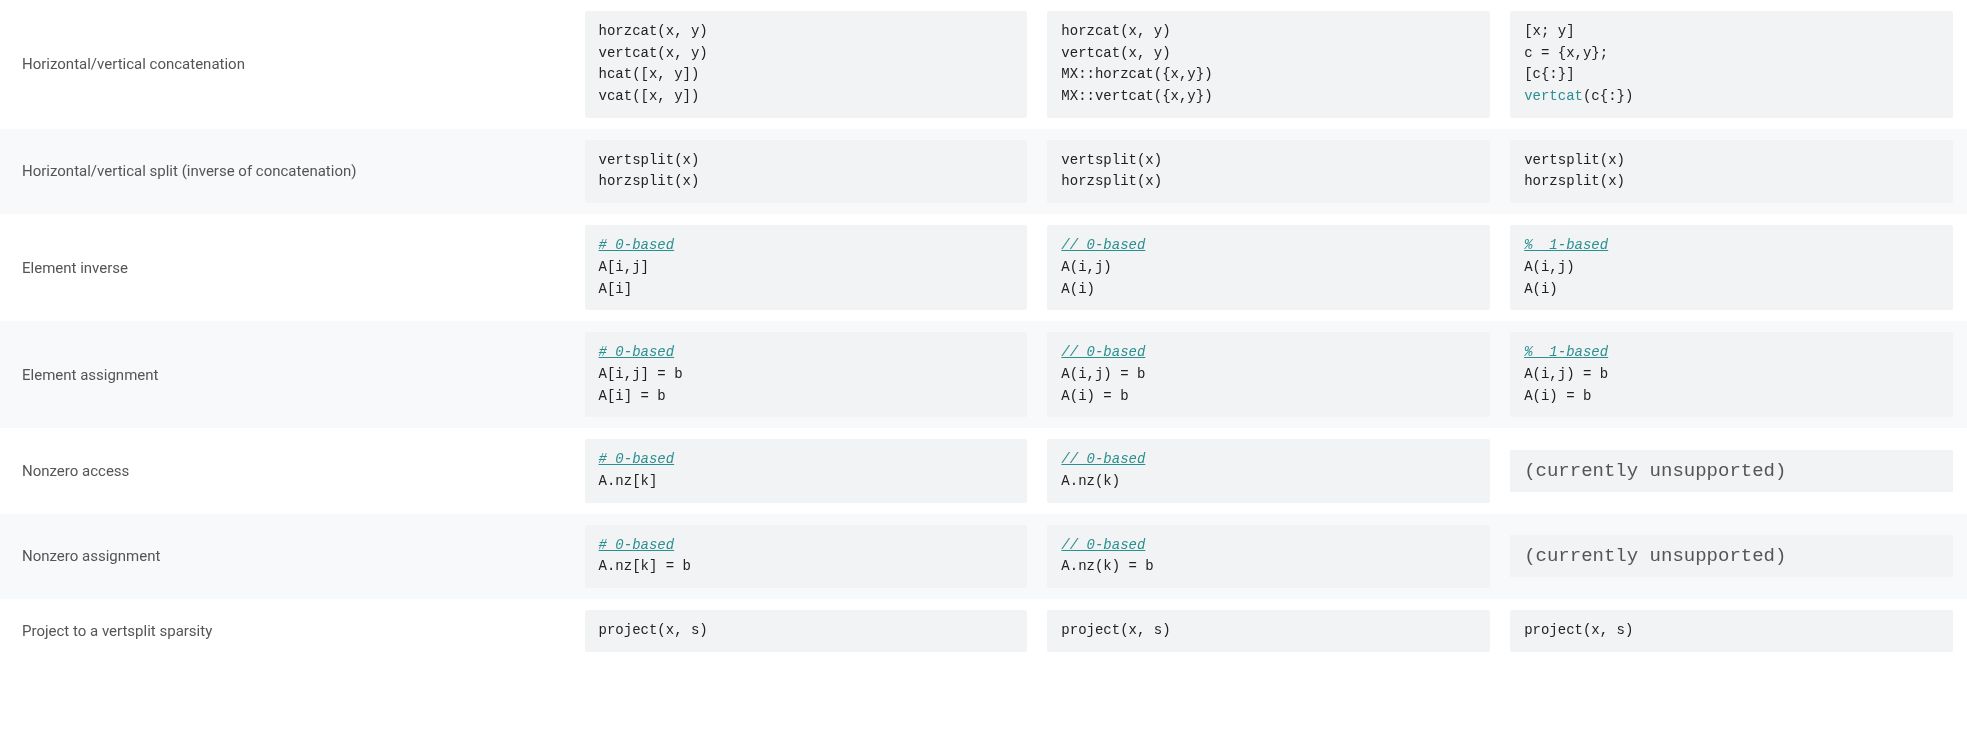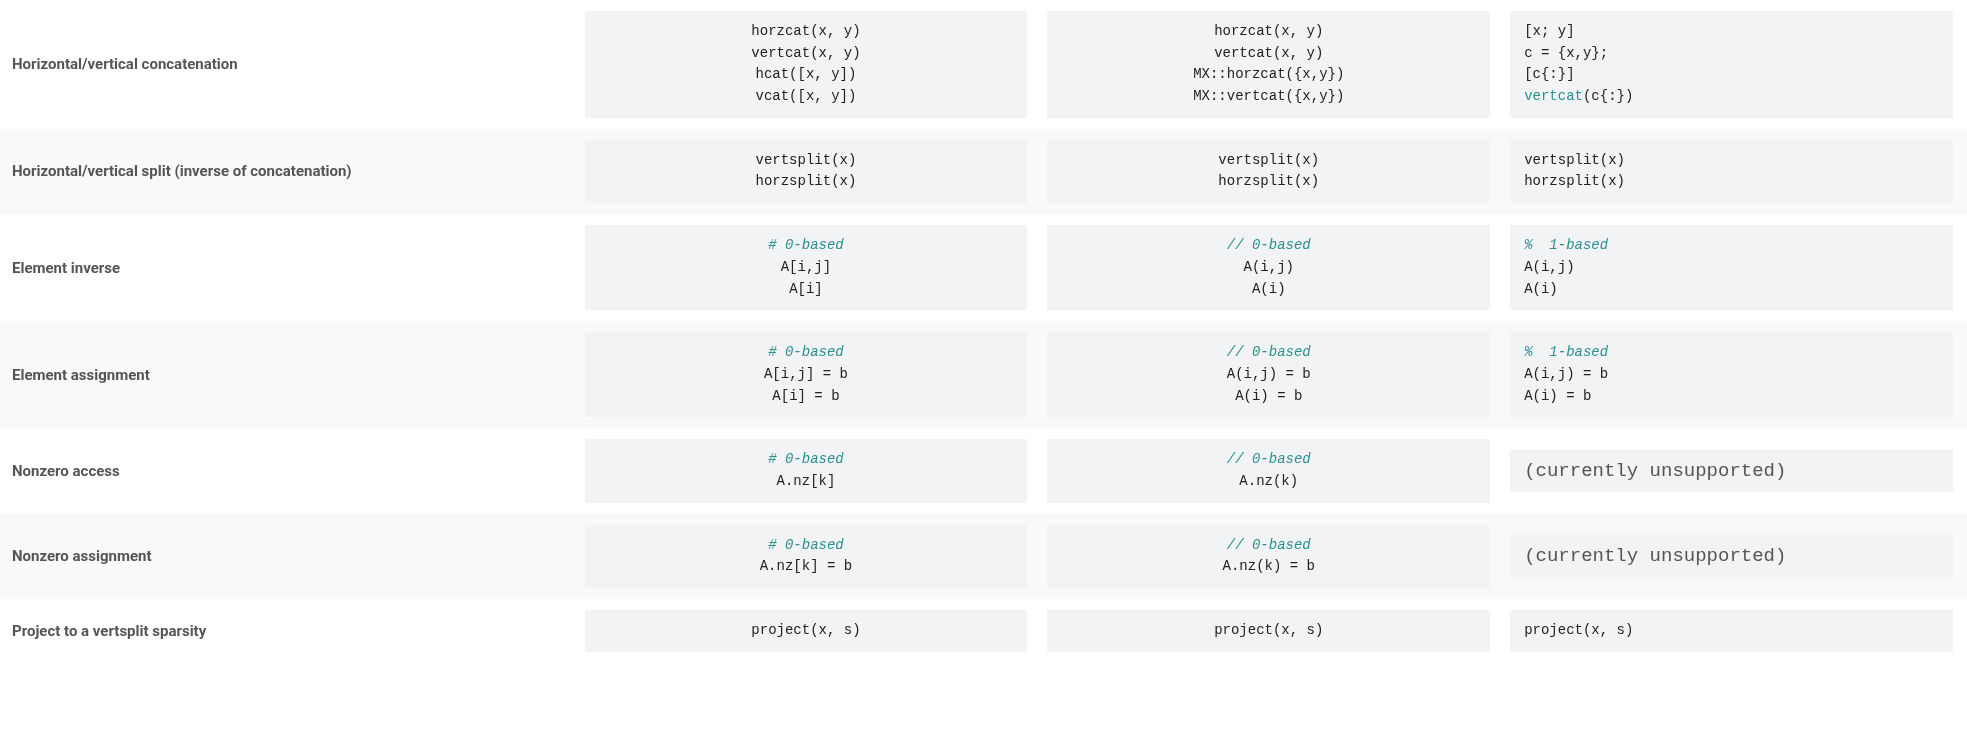--- a/index.html
+++ b/index.html
@@ -14,38 +14,38 @@
     width: 100%;
     border-collapse: collapse;
     table-layout: fixed;
   }
   tr.odd { background: #ffffff; }
   tr.even { background: #f8f9fa; }
   td { vertical-align: middle; padding: 5px 6px; }
   td.label {
     width: 25%;
     color: #555;
-    font-weight: 700;
-    padding-left: 12px;
+    font-weight: 400;
+    padding-left: 22px;
   }
-  td.colwrap { width: 20%; text-align: center; }
+  td.colwrap { width: 20%; }
   td.colwrap-lg { width: 20%; margin-top: 36px; }
   pre.codecell {
     background: #f2f3f4;
     margin: 6px 8px 6px 0;
     padding: 10px 14px;
     font-family: "SFMono-Regular", Consolas, "Liberation Mono", Menlo, monospace;
     font-size: 14px;
     line-height: 1.55;
     white-space: pre;
     border-radius: 2px;
     color: #222;
     overflow: hidden;
   }
-  pre.codecell .comment { color: #2a8f8f; font-style: italic; }
+  pre.codecell .comment { color: #2a8f8f; font-style: italic; text-decoration: underline; }
   pre.codecell .fn { color: #2a8f8f; }
   span.unsupported {
     display: block;
     margin: 6px 8px 6px 0;
     padding: 10px 14px;
     font-family: "SFMono-Regular", Consolas, "Liberation Mono", Menlo, monospace;
     font-size: 19px;
     color: #555;
     background: #f2f3f4;
   }

